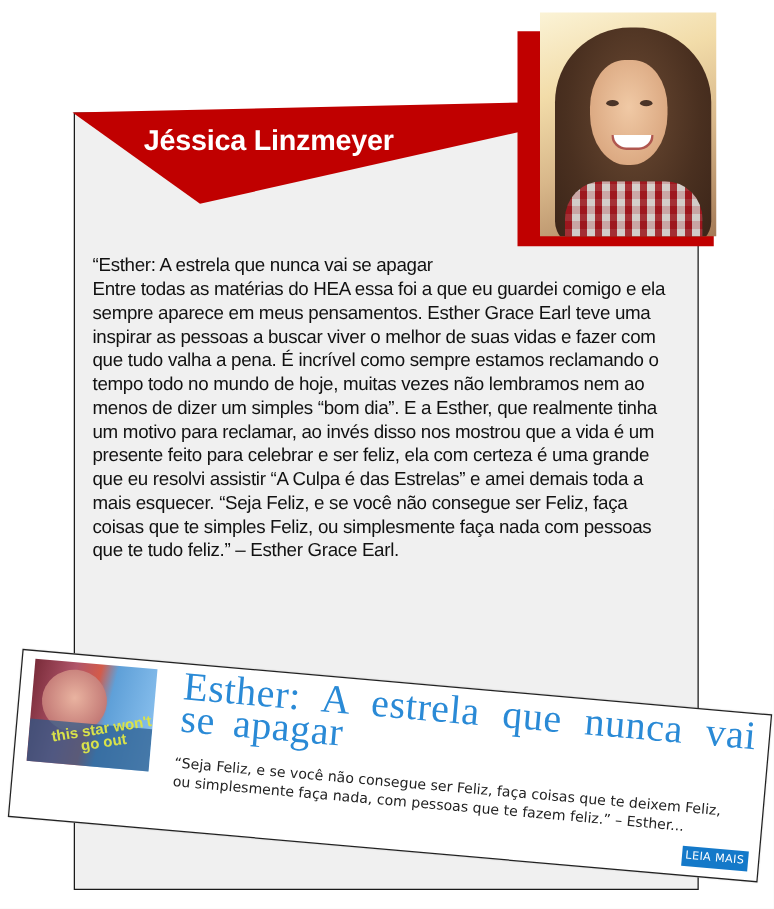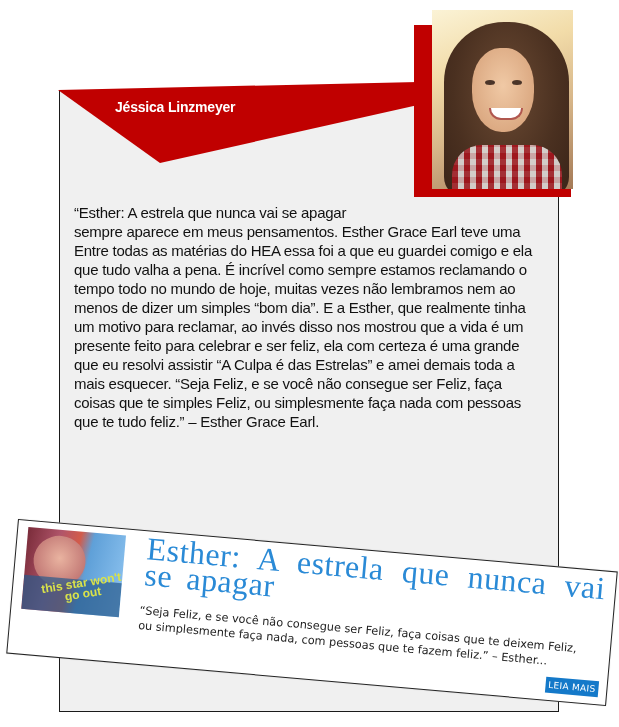--- a/index.html
+++ b/index.html
@@ -44,21 +44,21 @@
     }
     .photo .shirt {
       position: absolute; left: 20px; top: 135px; width: 110px; height: 50px;
       background:
         repeating-linear-gradient(90deg, rgba(170,20,30,0.75) 0 6px, rgba(255,255,255,0.6) 6px 12px),
         repeating-linear-gradient(0deg, rgba(170,20,30,0.5) 0 6px, rgba(255,255,255,0.4) 6px 12px);
       border-radius: 30px 30px 0 0;
     }
     .author-name {
       position: absolute; left: 115px; top: 99px;
-      font-size: 14px; font-weight: bold; color: #ffffff; letter-spacing: -0.2px;
+      font-size: 23px; font-weight: bold; color: #ffffff; letter-spacing: -0.2px;
     }
     .body-text {
       position: absolute; left: 74px; top: 203px; width: 480px;
       font-size: 15px; line-height: 19px; color: #111;
       letter-spacing: -0.25px;
     }
     .body-text .line { display: block; white-space: nowrap; }
 
     .clip-card {
       position: absolute; left: 11px; top: 545px; width: 600px; height: 133px;
@@ -120,22 +120,23 @@
   <div class="hair"></div>
   <div class="shirt"></div>
   <div class="face"></div>
   <div class="eye l"></div>
   <div class="eye r"></div>
   <div class="smile"></div>
 </div>
 
 <div class="body-text">
   <span class="line">“Esther: A estrela que nunca vai se apagar</span>
+  <span class="line">Entre todas as matérias do HEA essa foi a que eu guardei comigo e ela</span>
   <span class="line">sempre aparece em meus pensamentos. Esther Grace Earl teve uma</span>
-  <span class="line">Entre todas as matérias do HEA essa foi a que eu guardei comigo e ela</span>
+  <span class="line">inspirar as pessoas a buscar viver o melhor de suas vidas e fazer com</span>
   <span class="line">que tudo valha a pena. É incrível como sempre estamos reclamando o</span>
   <span class="line">tempo todo no mundo de hoje, muitas vezes não lembramos nem ao</span>
   <span class="line">menos de dizer um simples “bom dia”. E a Esther, que realmente tinha</span>
   <span class="line">um motivo para reclamar, ao invés disso nos mostrou que a vida é um</span>
   <span class="line">presente feito para celebrar e ser feliz, ela com certeza é uma grande</span>
   <span class="line">que eu resolvi assistir “A Culpa é das Estrelas” e amei demais toda a</span>
   <span class="line">mais esquecer. “Seja Feliz, e se você não consegue ser Feliz, faça</span>
   <span class="line"> coisas que te simples Feliz, ou simplesmente faça nada com pessoas</span>
   <span class="line"> que te tudo feliz.” – Esther Grace Earl.</span>
 </div>

